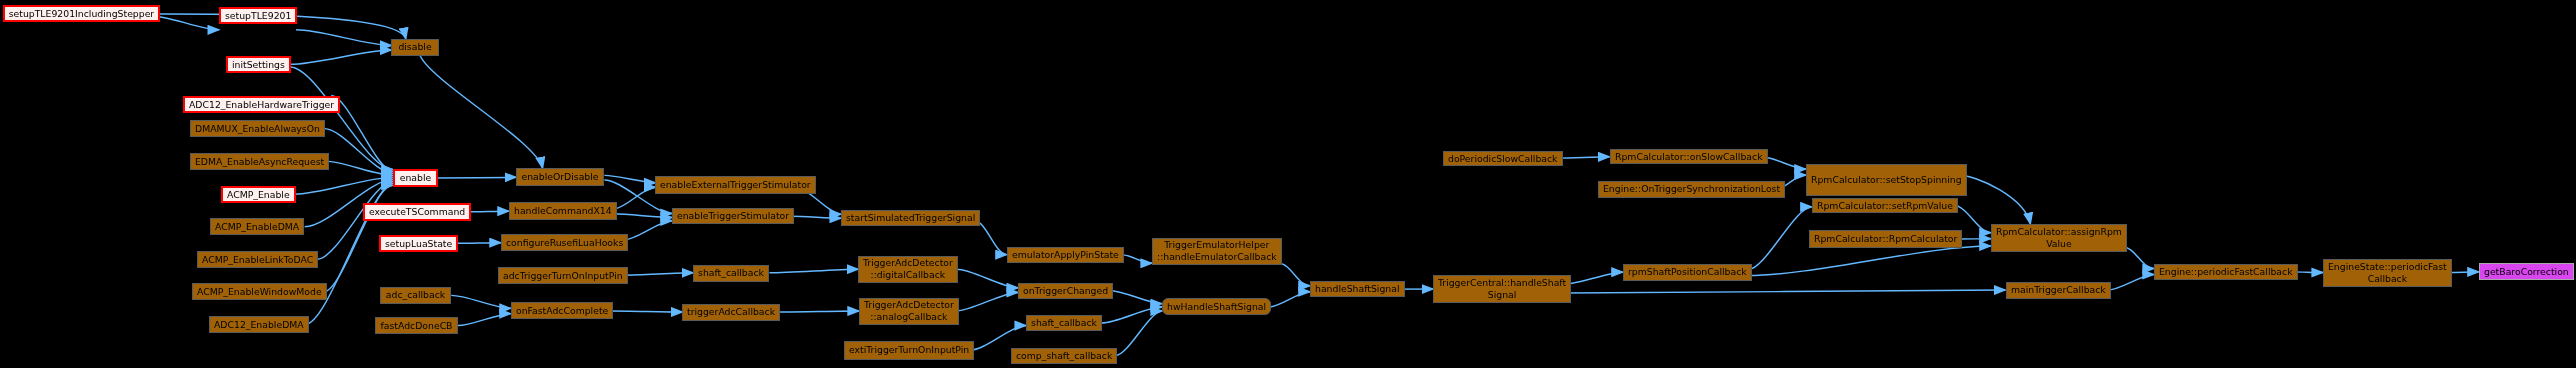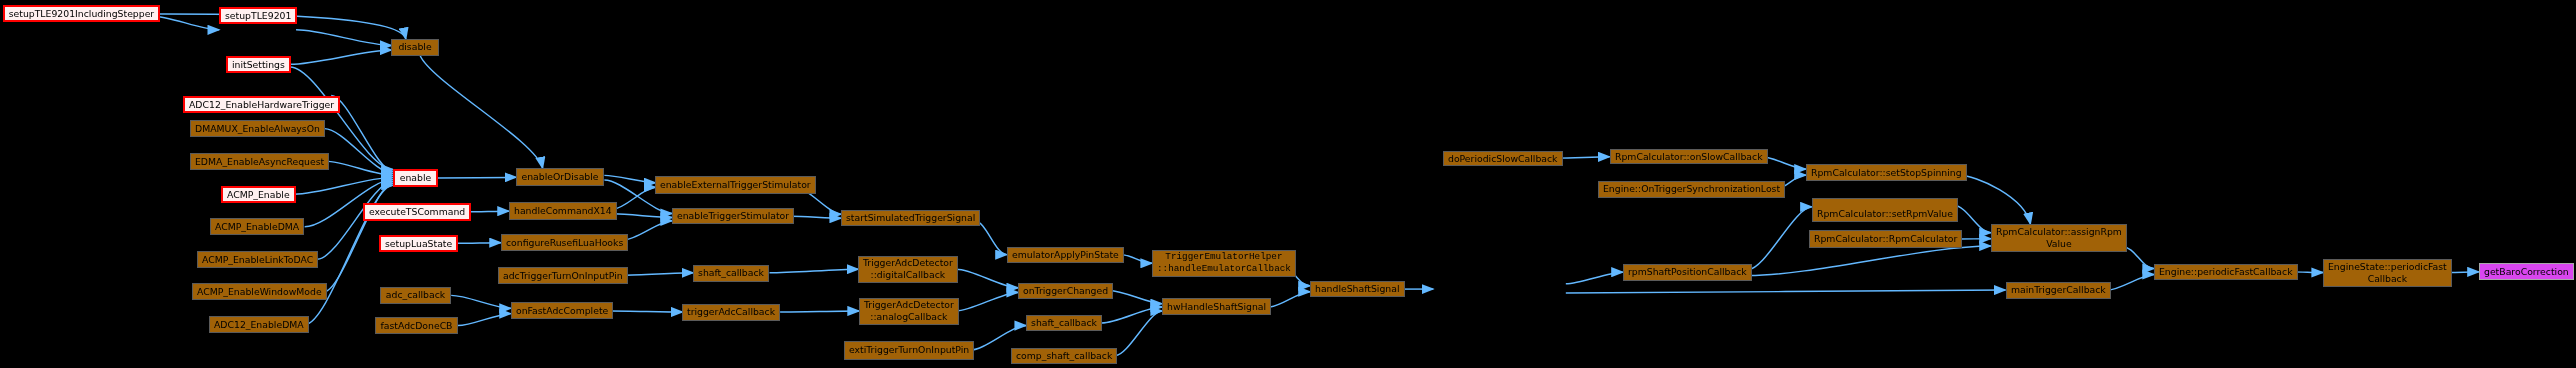--- a/index.html
+++ b/index.html
@@ -190,42 +190,45 @@
     </div>
     <div class="node normal" style="left: 1018px; top: 283px; min-width: 92px; height: 16px;">
       <span>onTriggerChanged</span>
     </div>
     <div class="node normal" style="left: 1026px; top: 315px; min-width: 76px; height: 16px;">
       <span>shaft_callback</span>
     </div>
     <div class="node normal" style="left: 1011px; top: 348px; min-width: 105px; height: 16px;">
       <span>comp_shaft_callback</span>
     </div>
-    <div class="node normal" style="left: 1152px; top: 250px; min-width: 127px; height: 26.5px; font-family: Liberation Mono, monospace;">
+    <div class="node normal" style="left: 1152px; top: 238px; min-width: 127px; height: 26.5px;">
       <span>TriggerEmulatorHelper<br>::handleEmulatorCallback</span>
     </div>
-    <div class="node normal" style="left: 1162px; top: 298px; min-width: 107px; height: 17px;">
+    <div class="node normal" style="left: 1162px; top: 298px; min-width: 107px; height: 17px; border-radius: 6px;">
       <span>hwHandleShaftSignal</span>
     </div>
     <div class="node normal" style="left: 1310px; top: 281px; min-width: 92px; height: 16px;">
       <span>handleShaftSignal</span>
     </div>
+    <div class="node normal" style="left: 1433px; top: 275px; min-width: 133px; height: 28px;">
+      <span>TriggerCentral::handleShaft<br>Signal</span>
+    </div>
     <div class="node normal" style="left: 1443px; top: 151px; min-width: 115px; height: 15.3px;">
       <span>doPeriodicSlowCallback</span>
     </div>
     <div class="node normal" style="left: 1610px; top: 149px; min-width: 153px; height: 15.3px;">
       <span>RpmCalculator::onSlowCallback</span>
     </div>
     <div class="node normal" style="left: 1598px; top: 181px; min-width: 177px; height: 16.6px;">
       <span>Engine::OnTriggerSynchronizationLost</span>
     </div>
-    <div class="node normal" style="left: 1806px; top: 164px; min-width: 152px; height: 17px;">
+    <div class="node normal" style="left: 1806px; top: 164px; min-width: 152px; height: 32px;">
       <span>RpmCalculator::setStopSpinning</span>
     </div>
-    <div class="node normal" style="left: 1812px; top: 198px; min-width: 143px; height: 24px; align-items: flex-end;">
+    <div class="node normal" style="left: 1812px; top: 198px; min-width: 143px; height: 15px;">
       <span>RpmCalculator::setRpmValue</span>
     </div>
     <div class="node normal" style="left: 1809px; top: 230px; min-width: 149px; height: 18px;">
       <span>RpmCalculator::RpmCalculator</span>
     </div>
     <div class="node normal" style="left: 1991px; top: 224px; min-width: 132px; height: 28px;">
       <span>RpmCalculator::assignRpm<br>Value</span>
     </div>
     <div class="node normal" style="left: 1623px; top: 264px; min-width: 125px; height: 16.6px;">
       <span>rpmShaftPositionCallback</span>

